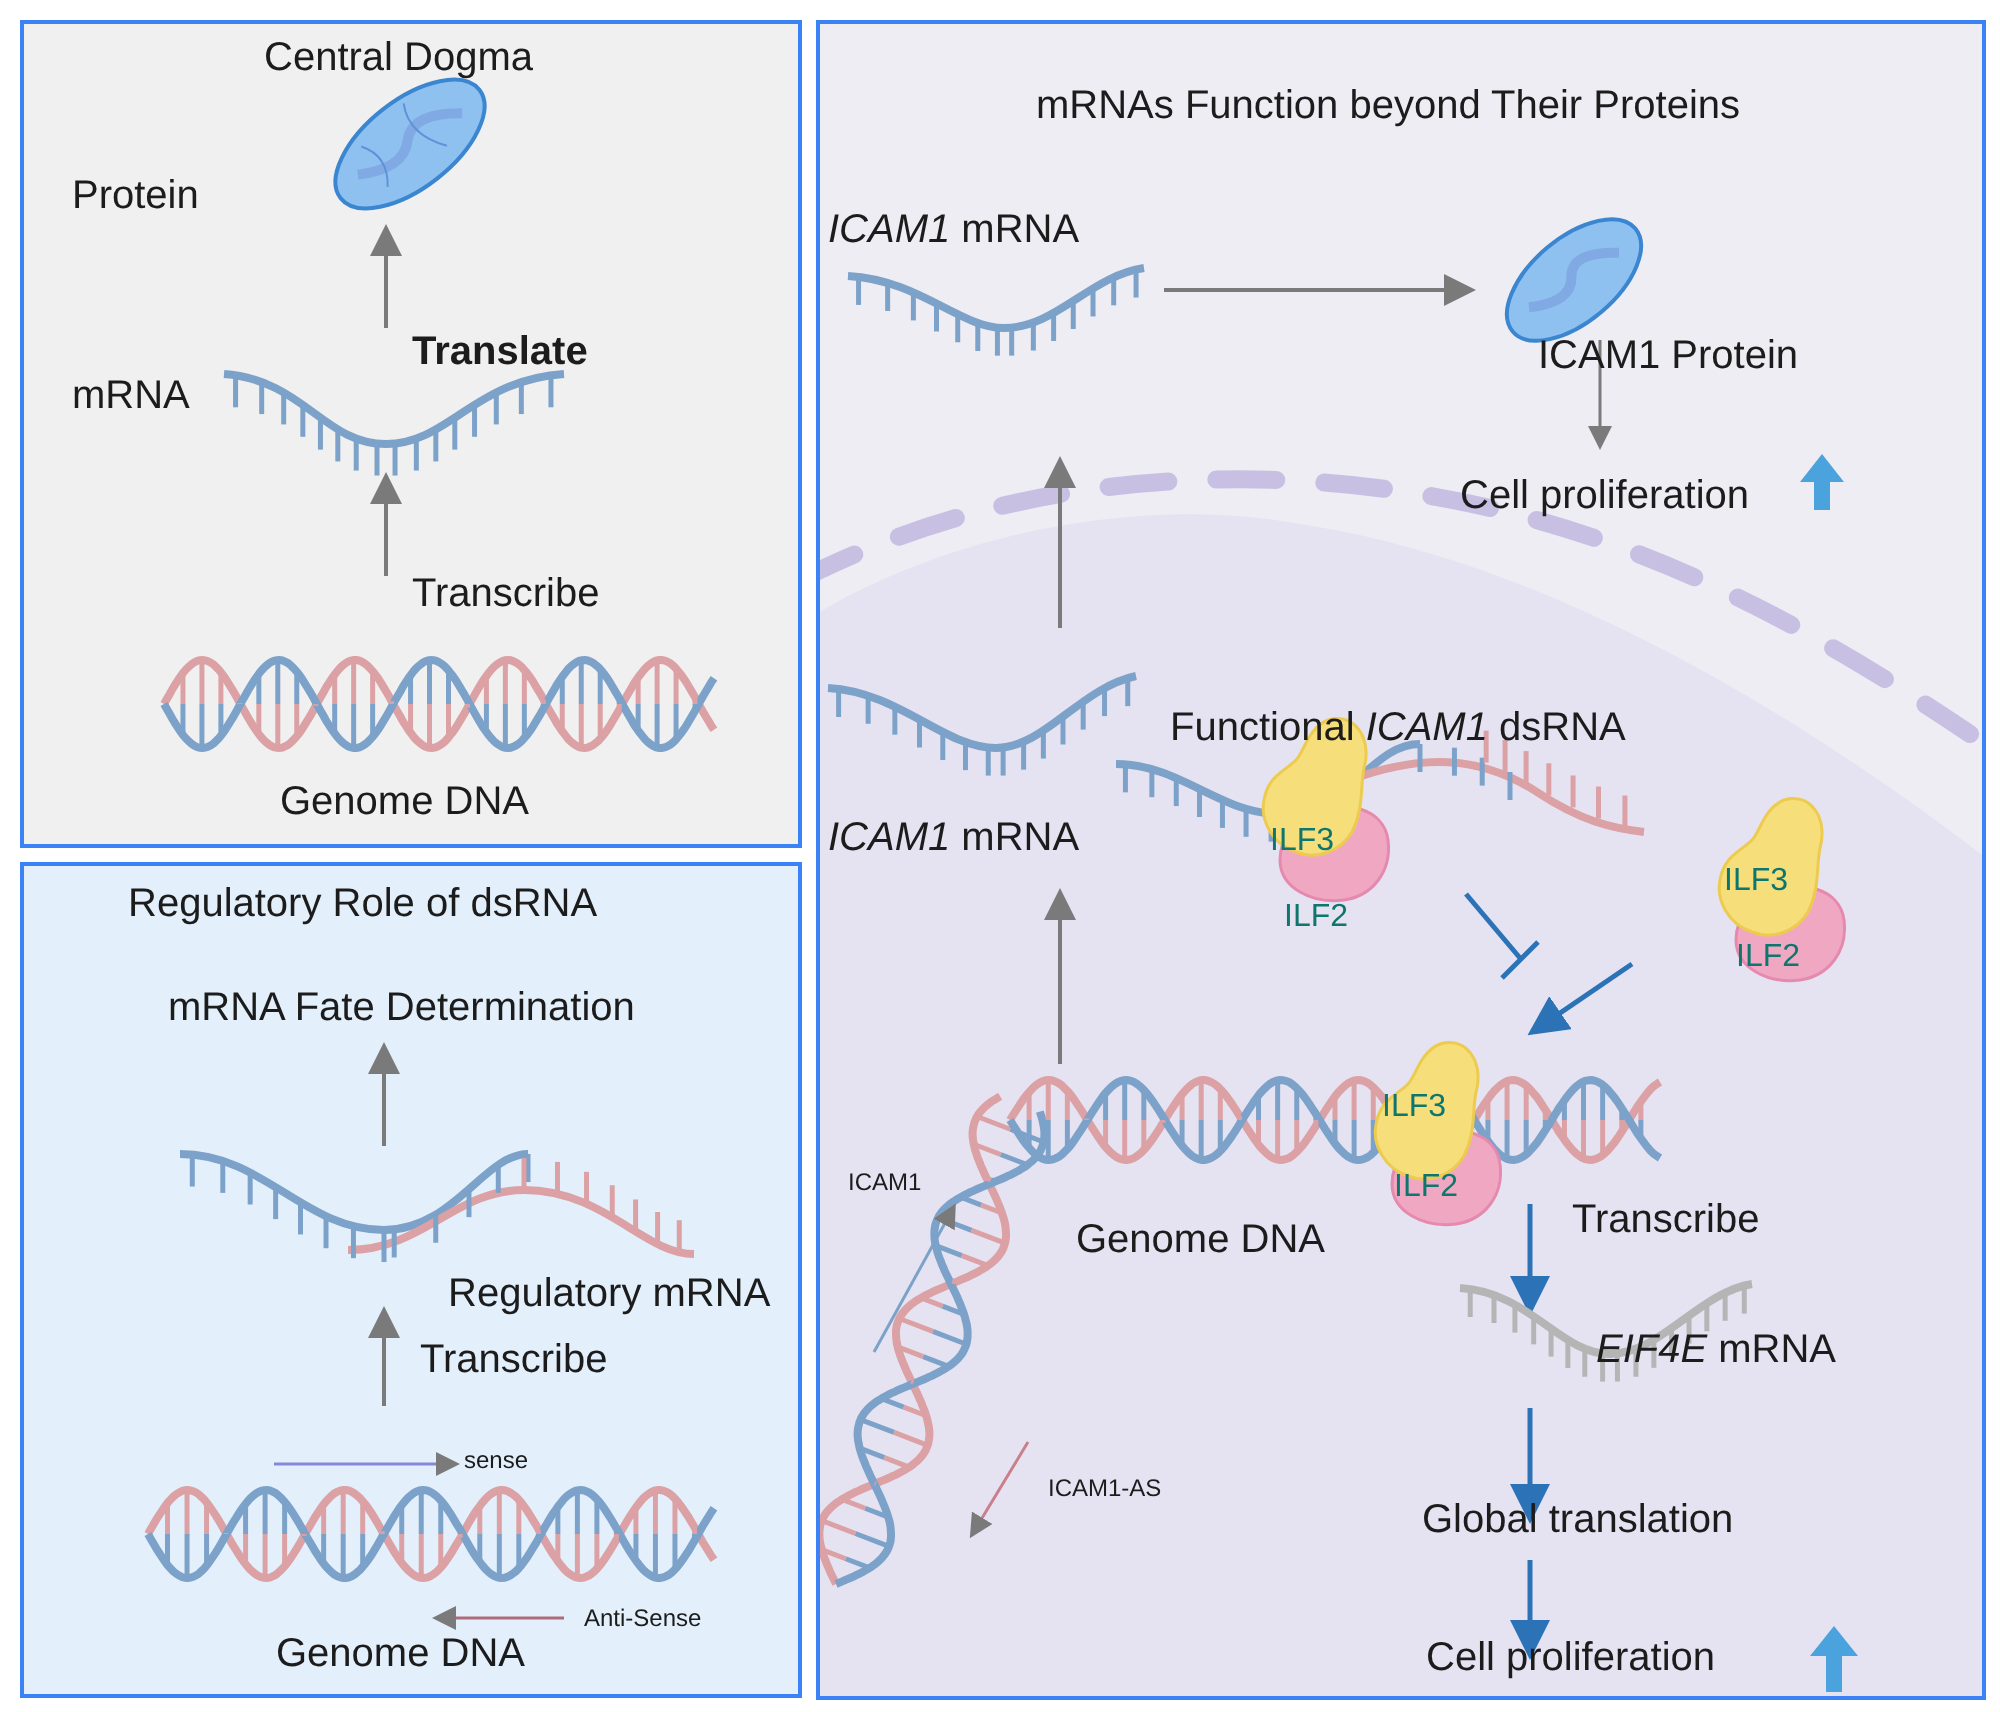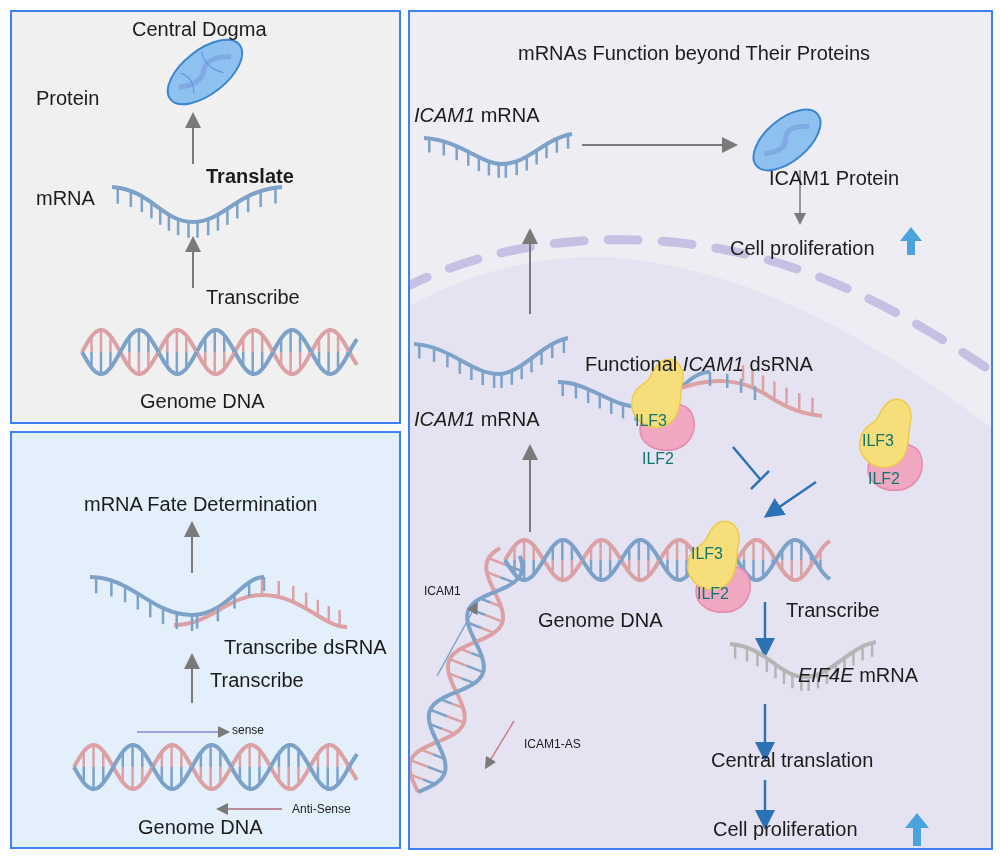--- a/index.html
+++ b/index.html
@@ -218,22 +218,23 @@
         <line x1="305.9655172413793" y1="347.3138327342628" x2="305.9655172413793" y2="334" stroke="#7ca2c9" stroke-width="2.5"></line>
         <line x1="305.9655172413793" y1="334" x2="305.9655172413793" y2="320.6861672657372" stroke="#dba1a4" stroke-width="2.5"></line>
         <line x1="315.7241379310345" y1="355.7821963080576" x2="315.7241379310345" y2="334" stroke="#7ca2c9" stroke-width="2.5"></line>
         <line x1="315.7241379310345" y1="334" x2="315.7241379310345" y2="312.2178036919424" stroke="#dba1a4" stroke-width="2.5"></line>
         <line x1="325.48275862068965" y1="351.6572467389831" x2="325.48275862068965" y2="334" stroke="#7ca2c9" stroke-width="2.5"></line>
         <line x1="325.48275862068965" y1="334" x2="325.48275862068965" y2="316.3427532610169" stroke="#dba1a4" stroke-width="2.5"></line>
         <line x1="335.2413793103448" y1="337.3238115663394" x2="335.2413793103448" y2="334" stroke="#7ca2c9" stroke-width="2.5"></line>
         <line x1="335.2413793103448" y1="334" x2="335.2413793103448" y2="330.6761884336606" stroke="#dba1a4" stroke-width="2.5"></line>
       </g>
   </svg>
+  <div class="txt title" style="left:52px;top:8px;">Regulatory Role of dsRNA</div>
   <div class="txt lbl" style="left:72px;top:60px;">mRNA Fate Determination</div>
-  <div class="txt lbl" style="left:212px;top:203px;">Transcribe dsRNA</div>
+  <div class="txt lbl" style="left:212px;top:203px;">Regulatory mRNA</div>
   <div class="txt lbl" style="left:198px;top:236px;">Transcribe</div>
   <div class="txt sm" style="left:220px;top:290px;">sense</div>
   <div class="txt sm" style="left:280px;top:369px;">Anti-Sense</div>
   <div class="txt lbl" style="left:126px;top:383px;">Genome DNA</div>
 </div>
 
 <div class="panel" id="p3">
   <svg class="layer" width="585" height="840">
 
     <path d="M-10,300 C60,255 160,235 240,250 C340,265 460,320 600,430 L600,860 L-10,860 Z" fill="#e5e3f2"></path>
@@ -490,15 +491,15 @@
   <div class="plbl" style="left:452px;top:420px;">ILF3</div>
   <div class="plbl" style="left:458px;top:458px;">ILF2</div>
   <div class="plbl" style="left:281px;top:533px;">ILF3</div>
   <div class="plbl" style="left:287px;top:573px;">ILF2</div>
 
   <div class="txt sm" style="left:14px;top:572px;">ICAM1</div>
   <div class="txt sm" style="left:114px;top:725px;">ICAM1-AS</div>
   <div class="txt lbl" style="left:128px;top:597px;">Genome DNA</div>
   <div class="txt lbl" style="left:376px;top:587px;">Transcribe</div>
   <div class="txt lbl" style="left:388px;top:652px;"><span class="it">EIF4E</span><span> mRNA</span></div>
-  <div class="txt lbl" style="left:301px;top:737px;">Central translation</div>
+  <div class="txt lbl" style="left:301px;top:737px;">Global translation</div>
   <div class="txt lbl" style="left:303px;top:806px;">Cell proliferation</div>
 </div>
 
 </body></html>

